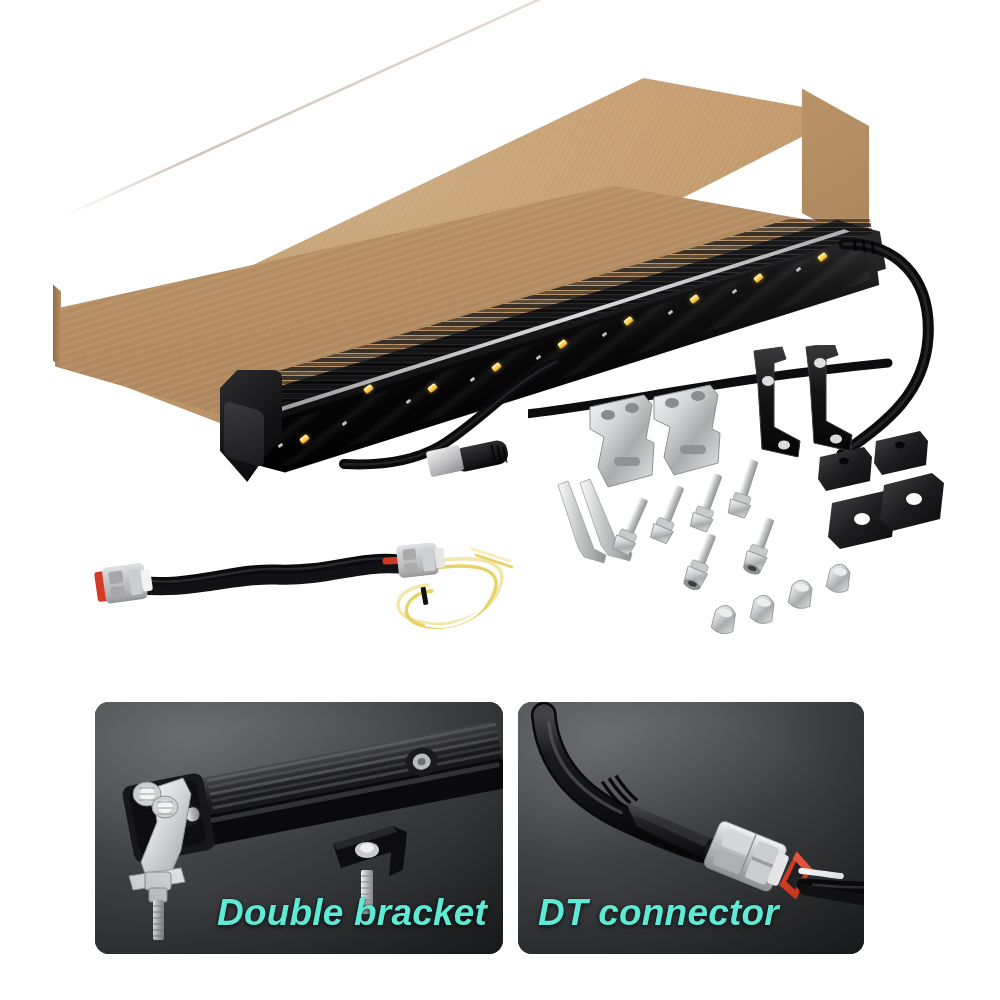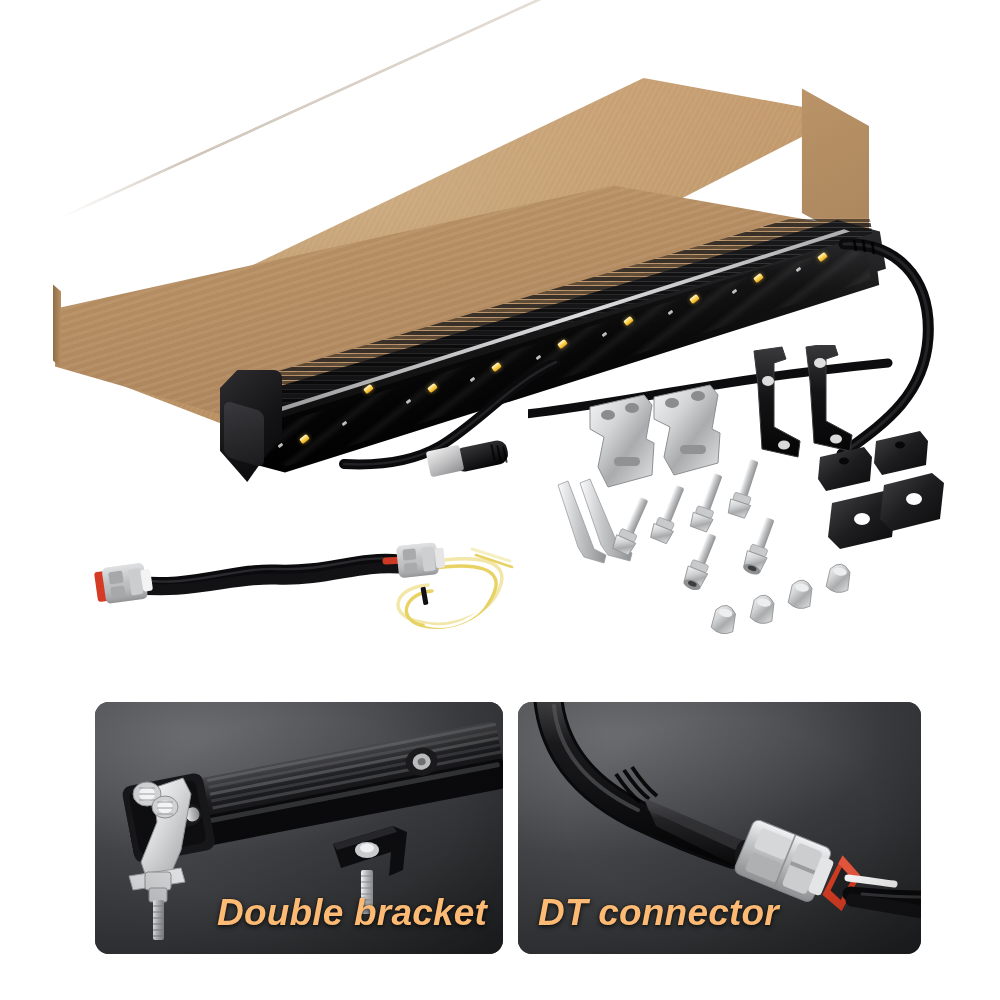--- a/index.html
+++ b/index.html
@@ -174,33 +174,33 @@
 
   
   #hardware{position:absolute;left:528px;top:345px;width:420px;height:300px;}
 
   
   .panel{
     position:absolute;border-radius:14px;overflow:hidden;
     background:#3c3d3f;
   }
   #panel-left{left:95px;top:702px;width:408px;height:252px;}
-  #panel-right{left:518px;top:702px;width:403px;height:252px;}
+  #panel-right{left:518px;top:702px;width:346px;height:252px;}
   .panel-bg{
     position:absolute;inset:0;
     background:
       radial-gradient(ellipse 120% 85% at 22% 12%, rgba(255,255,255,0.16), rgba(255,255,255,0) 58%),
       linear-gradient(152deg,#5d5f62 0%,#4a4c4f 26%,#3b3d40 52%,#2a2c2e 78%,#1e2022 100%);
   }
   .panel-vignette{
     position:absolute;inset:0;
     background:radial-gradient(ellipse 95% 95% at 50% 45%, rgba(0,0,0,0) 40%, rgba(0,0,0,0.38) 100%);
   }
   .panel-label{
-    position:absolute;z-index:9;color:#fdba74;
+    position:absolute;z-index:9;color:#5eead4;
     font-family:"Liberation Sans",sans-serif;
     font-weight:bold;font-style:italic;font-size:37px;letter-spacing:0.2px;
     text-shadow:0 2px 5px rgba(0,0,0,.7), 0 0 2px rgba(0,0,0,.5);
     white-space:nowrap;
   }
   #label-left{left:122px;bottom:20px;}
   #label-right{left:20px;bottom:20px;}
 
   .svgfull{display:block;width:100%;height:100%;}
 </style>

